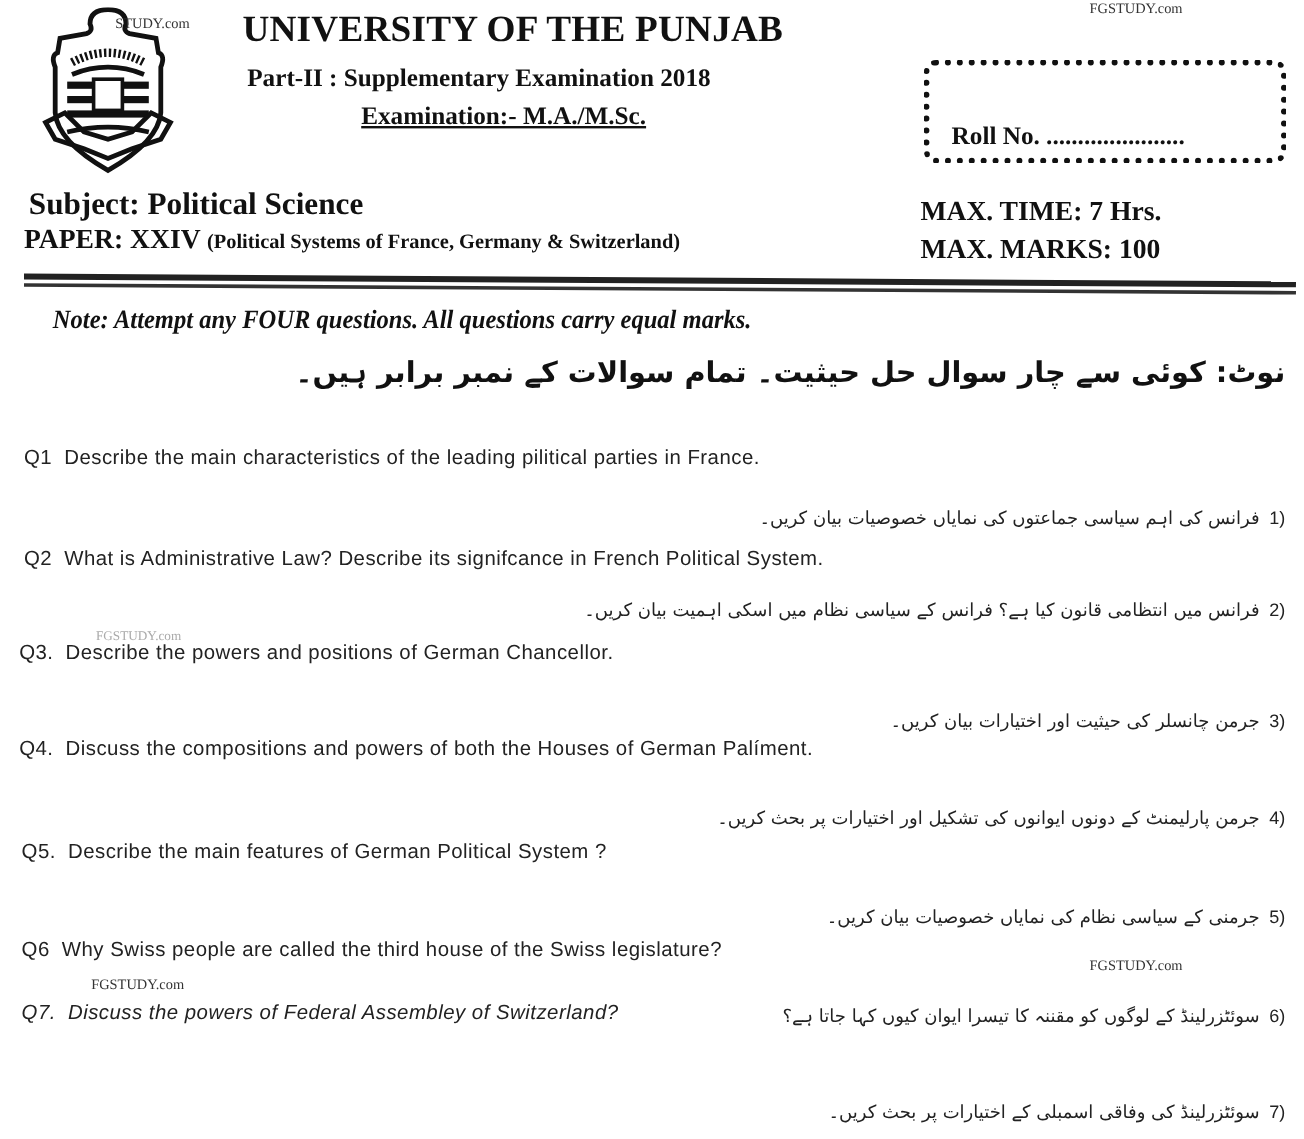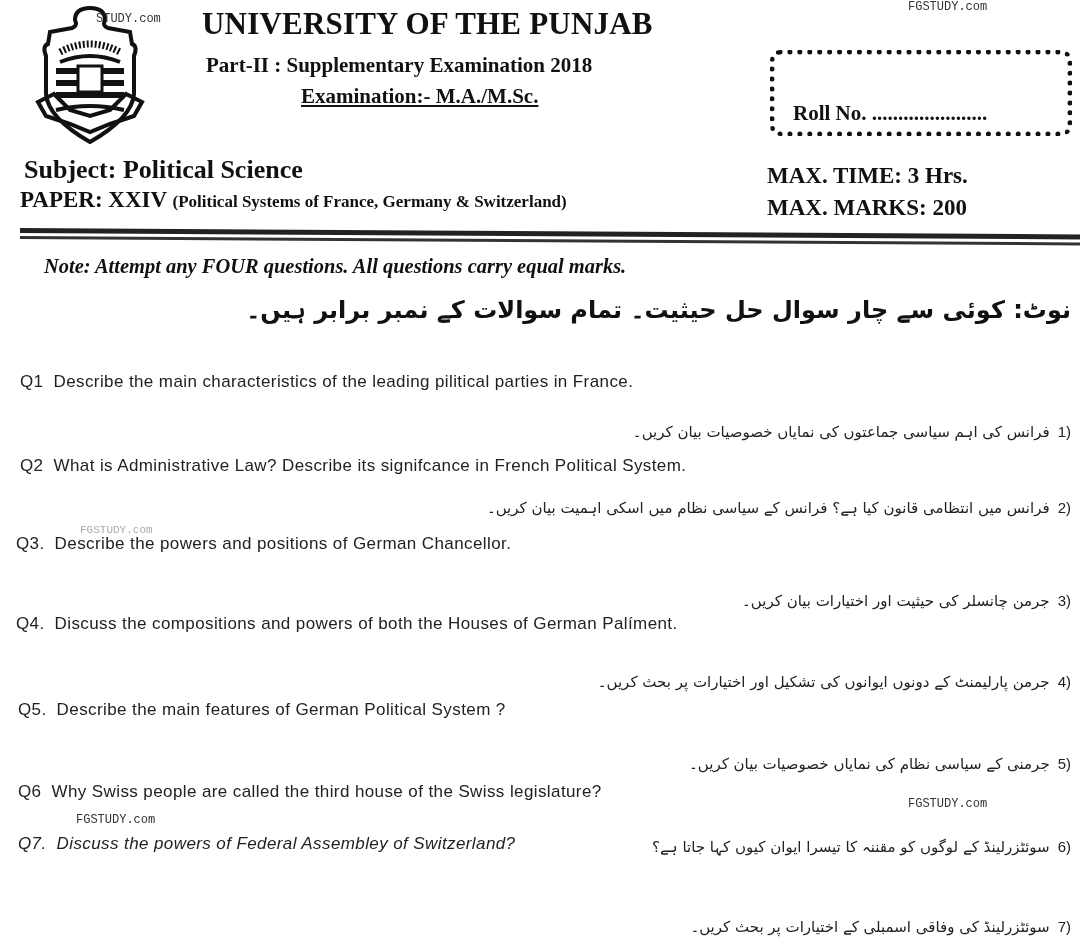--- a/index.html
+++ b/index.html
@@ -1,21 +1,21 @@
 <!DOCTYPE html>
 <html><head>
   <meta charset="utf-8">
   <style>
     html, body { margin: 0; padding: 0; background: #ffffff; }
     body {
       width: 1087px; height: 949px; position: relative; overflow: hidden;
       color: #111; font-family: "Liberation Serif", serif;
     }
     .abs { position: absolute; }
-    .wm { font-family: Liberation Mono, monospace; font-size: 12px; color: #333; }
+    .wm { font-family: Liberation Serif, serif; font-size: 12px; color: #333; }
     .serif-bold { font-family: "Liberation Serif", serif; font-weight: bold; }
     .uni-title { left: 183px; top: 6px; font-size: 31px; letter-spacing: 0.2px; white-space: nowrap; margin-left: 19px; }
     .part { left: 206px; top: 53px; font-size: 21px; white-space: nowrap; }
     .exam { left: 301px; top: 84px; font-size: 21px; text-decoration: underline; white-space: nowrap; }
     .roll-box {
       left: 770px; top: 50px; width: 302px; height: 86px;
       border: 5px dotted #111; border-radius: 10px; box-sizing: border-box;
     }
     .roll-label { position: absolute; left: 18px; top: 46px; font-size: 21px; font-weight: bold; white-space: nowrap; }
     .subject { left: 24px; top: 155px; font-size: 26px; white-space: nowrap; }
@@ -59,22 +59,22 @@
 
 <div class="abs roll-box">
   <span class="roll-label">Roll No. ......................</span>
 </div>
 
 <div class="abs serif-bold subject">Subject: Political Science</div>
 <div class="abs serif-bold paper">
   <span>PAPER: XXIV</span>
   <span class="paren">(Political Systems of France, Germany &amp; Switzerland)</span>
 </div>
-<div class="abs serif-bold maxtime">MAX. TIME: 3 Hrs.</div>
-<div class="abs serif-bold maxmarks">MAX. MARKS: 200</div>
+<div class="abs serif-bold maxtime">MAX. TIME: 7 Hrs.</div>
+<div class="abs serif-bold maxmarks">MAX. MARKS: 100</div>
 
 <div class="abs rule1"></div>
 <div class="abs rule2"></div>
 
 <div class="abs note">Note: Attempt any FOUR questions. All questions carry equal marks.</div>
 <div class="abs urdu-note">نوٹ: کوئی سے چار سوال حل حیثیت۔ تمام سوالات کے نمبر برابر ہیں۔</div>
 
 <div class="abs q" style="left:20px; top:372px;">
   <span class="qn">Q1</span><span>Describe the main characteristics of the leading pilitical parties in France.</span>
 </div>

